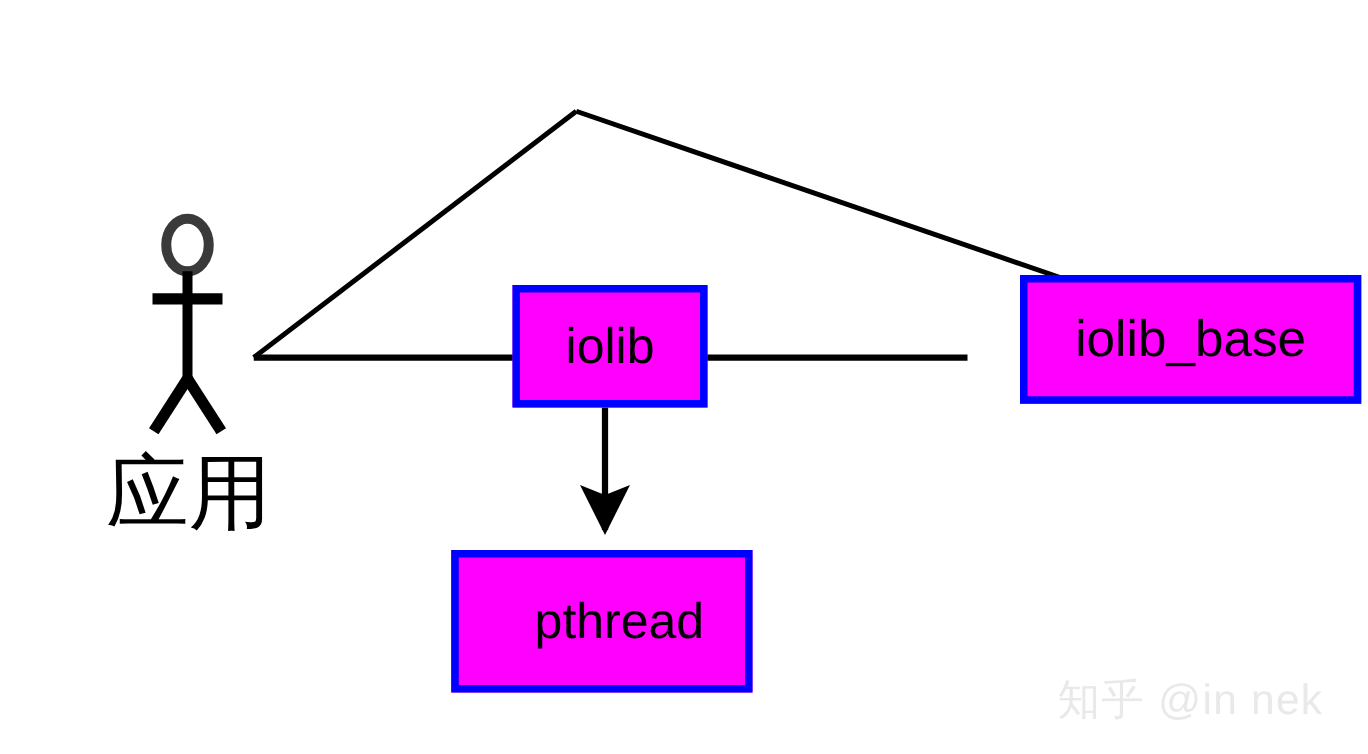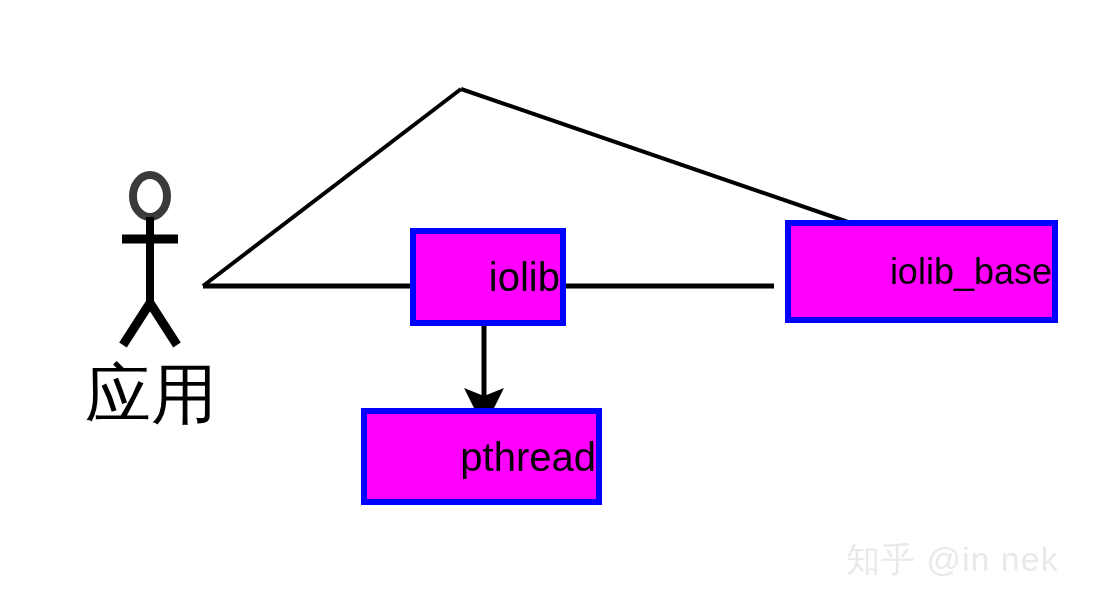--- a/index.html
+++ b/index.html
@@ -24,43 +24,43 @@
     width: 1094px;
     height: 603px;
   }
   .node-box {
     position: absolute;
     box-sizing: border-box;
     background: #FF00FF;
     border: 6px solid #0000FF;
     display: flex;
     align-items: center;
-    justify-content: flex-end;
+    justify-content: center;
     color: #000000;
     line-height: 1;
   }
   #node-iolib {
     left: 410px;
     top: 228px;
     width: 156px;
     height: 98px;
     font-size: 40px;
   }
   #node-iolib-base {
-    left: 785px;
+    left: 816px;
     top: 220px;
     width: 273px;
     height: 103px;
-    font-size: 36px;
+    font-size: 41px;
   }
   #node-pthread {
     left: 361px;
-    top: 408px;
+    top: 440px;
     width: 241px;
-    height: 97px;
+    height: 114px;
     font-size: 40px;
     padding-left: 28px;
   }
   #actor-label {
     position: absolute;
     left: 78px;
     top: 358px;
     width: 146px;
     text-align: center;
     font-size: 66px;

